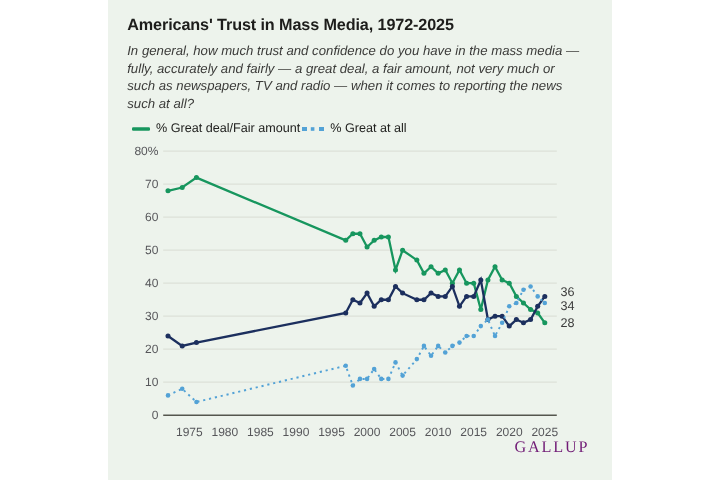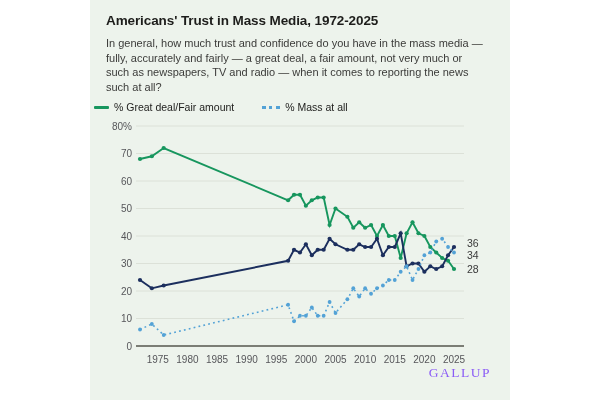--- a/index.html
+++ b/index.html
@@ -1,27 +1,27 @@
 <!DOCTYPE html>
 <html><head>
 <meta charset="utf-8">
 <style>
   html,body{margin:0;padding:0;background:#ffffff;}
   body{font-family:"Liberation Sans", sans-serif; width:600px; height:400px; overflow:hidden;}
   .canvas{position:relative;width:600px;height:400px;background:#ffffff;}
   .card{position:absolute;left:90px;top:0;width:420px;height:400px;background:#edf3ec;}
   .title{position:absolute;left:16px;top:13px;width:392px;font-size:13.5px;font-weight:bold;color:#1d1d1b;letter-spacing:-0.1px;}
-  .subtitle{position:absolute;left:16px;top:36px;width:394px;font-size:11px;color:#3b3b39;line-height:14.6px;}
-  .legend{position:absolute;left:4px;top:101px;display:flex;align-items:flex-end;gap:28px;font-size:10.5px;color:#222220;}
+  .subtitle{position:absolute;left:16px;top:36px;width:394px;font-size:11px;font-style:italic;color:#3b3b39;line-height:14.6px;}
+  .legend{position:absolute;left:20px;top:101px;display:flex;align-items:flex-end;gap:2px;font-size:10.5px;color:#222220;}
   .legend-item{display:flex;align-items:center;gap:5px;white-space:nowrap;}
   .swatch{display:inline-block;width:15px;height:3px;border-radius:1px;}
   .swatch.dotted{height:0;width:18px;border-top:3px dotted transparent;background:none;border-radius:0;}
   .chart-wrap{position:absolute;left:12px;top:116px;width:396px;height:262px;}
   svg text{font-family:"Liberation Sans", sans-serif;}
-  .brand{position:absolute;right:19px;top:365px;font-family:"Liberation Serif", serif;font-size:13.5px;letter-spacing:1.5px;color:#8b5cf6;}
+  .brand{position:absolute;right:19px;top:365px;font-family:"Liberation Serif", serif;font-size:13.5px;letter-spacing:1.5px;color:#701a75;}
 </style>
 </head>
 <body>
 
 <div class="canvas">
   <div class="card">
 
     <div class="title">Americans' Trust in Mass Media, 1972-2025</div>
 
     <div class="subtitle">
@@ -31,21 +31,21 @@
       <div>such at all?</div>
     </div>
 
     <div class="legend">
       <div class="legend-item">
         <span class="swatch" style="background: rgb(23, 150, 94);"></span>
         <span>% Great deal/Fair amount</span>
       </div>
       <div class="legend-item">
         <span class="swatch dotted" style="border-top-color: rgb(83, 162, 214);"></span>
-        <span>% Mass at all</span>
+        <span>% Great at all</span>
       </div>
     </div>
 
     <div class="chart-wrap">
       <svg width="396" height="262" viewBox="0 0 396 262">
           <line x1="34" x2="362" y1="230" y2="230" stroke="#55564e" stroke-width="1.3"></line>
           <text x="30" y="233.5" text-anchor="end" font-size="10" fill="#56565a">0</text>
           <line x1="34" x2="362" y1="202.5" y2="202.5" stroke="#dce1d8" stroke-width="1"></line>
           <text x="30" y="206" text-anchor="end" font-size="10" fill="#56565a">10</text>
           <line x1="34" x2="362" y1="175" y2="175" stroke="#dce1d8" stroke-width="1"></line>

